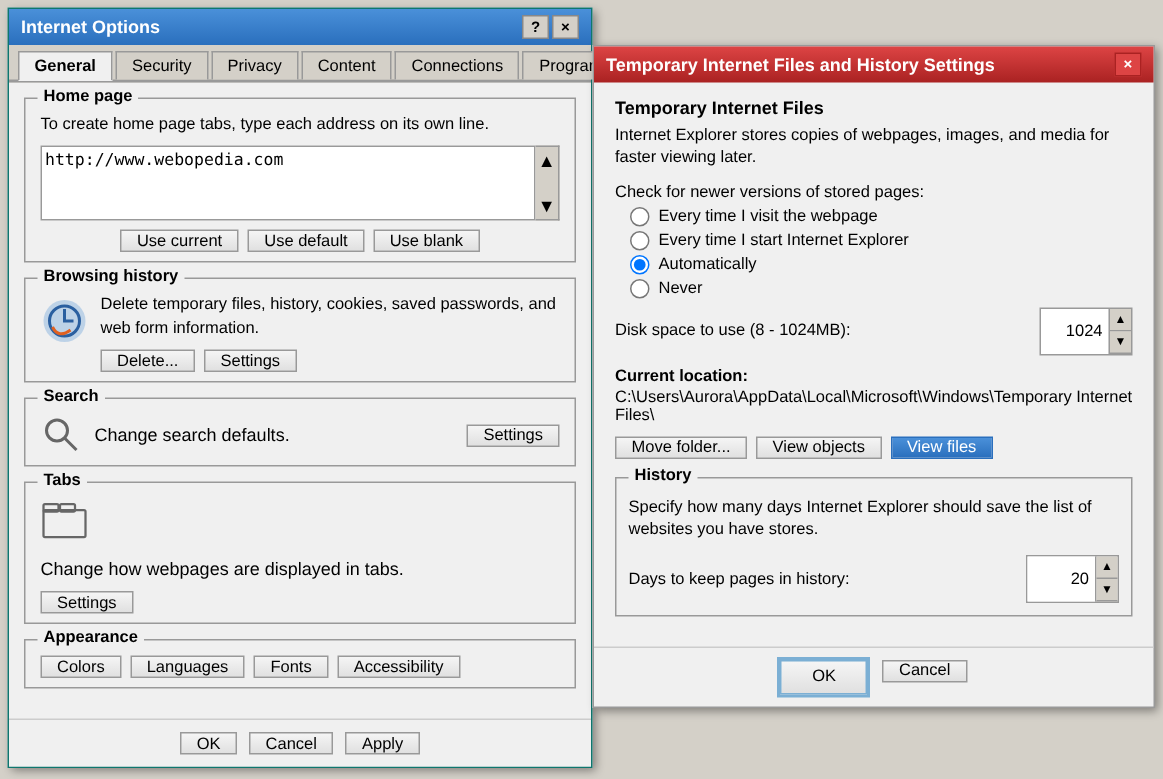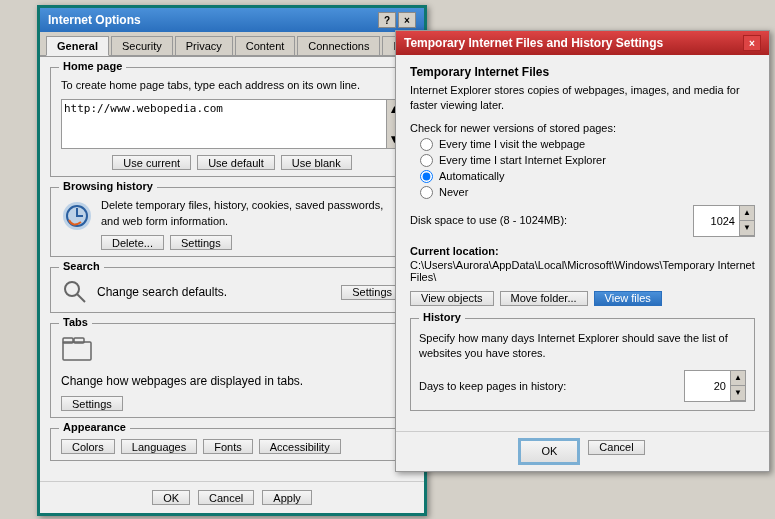--- a/index.html
+++ b/index.html
@@ -5,23 +5,22 @@
     * { box-sizing: border-box; margin: 0; padding: 0; }
     body { font-family: 'Segoe UI', Tahoma, sans-serif; font-size: 12px; background: #d4d0c8; }
 
     
     .window {
       position: absolute;
       top: 5px;
       left: 5px;
       width: 390px;
       background: #f0f0f0;
-      border: 3px solid #0f766e;
+      border: 1px solid #0f766e;
       box-shadow: 2px 2px 6px rgba(0,0,0,0.4);
-      margin-left: 32px;
     }
     .window-titlebar {
       background: linear-gradient(to bottom, #4a90d9, #2a6fbd);
       color: white;
       padding: 4px 8px;
       display: flex;
       justify-content: space-between;
       align-items: center;
       font-size: 12px;
       font-weight: bold;
@@ -499,22 +498,22 @@
           <button class="spinner-btn">▲</button>
           <button class="spinner-btn">▼</button>
         </div>
       </div>
     </div>
 
     <div class="current-location">Current location:</div>
     <div class="location-path">C:\Users\Aurora\AppData\Local\Microsoft\Windows\Temporary Internet Files\</div>
 
     <div class="location-buttons">
+      <button class="btn">Move folder...</button>
       <button class="btn">View objects</button>
-      <button class="btn">Move folder...</button>
       <button class="btn" style="background:linear-gradient(to bottom,#4a90d9,#2a6fbd);color:white;border-color:#2a6fbd;">View files</button>
     </div>
 
     <div class="history-section">
       <span class="history-label">History</span>
       <div class="history-desc">Specify how many days Internet Explorer should save the list of websites you have stores.</div>
       <div class="days-row">
         <span class="days-label">Days to keep pages in history:</span>
         <div class="spinner-group">
           <input class="spinner-input" type="text" value="20" style="">

